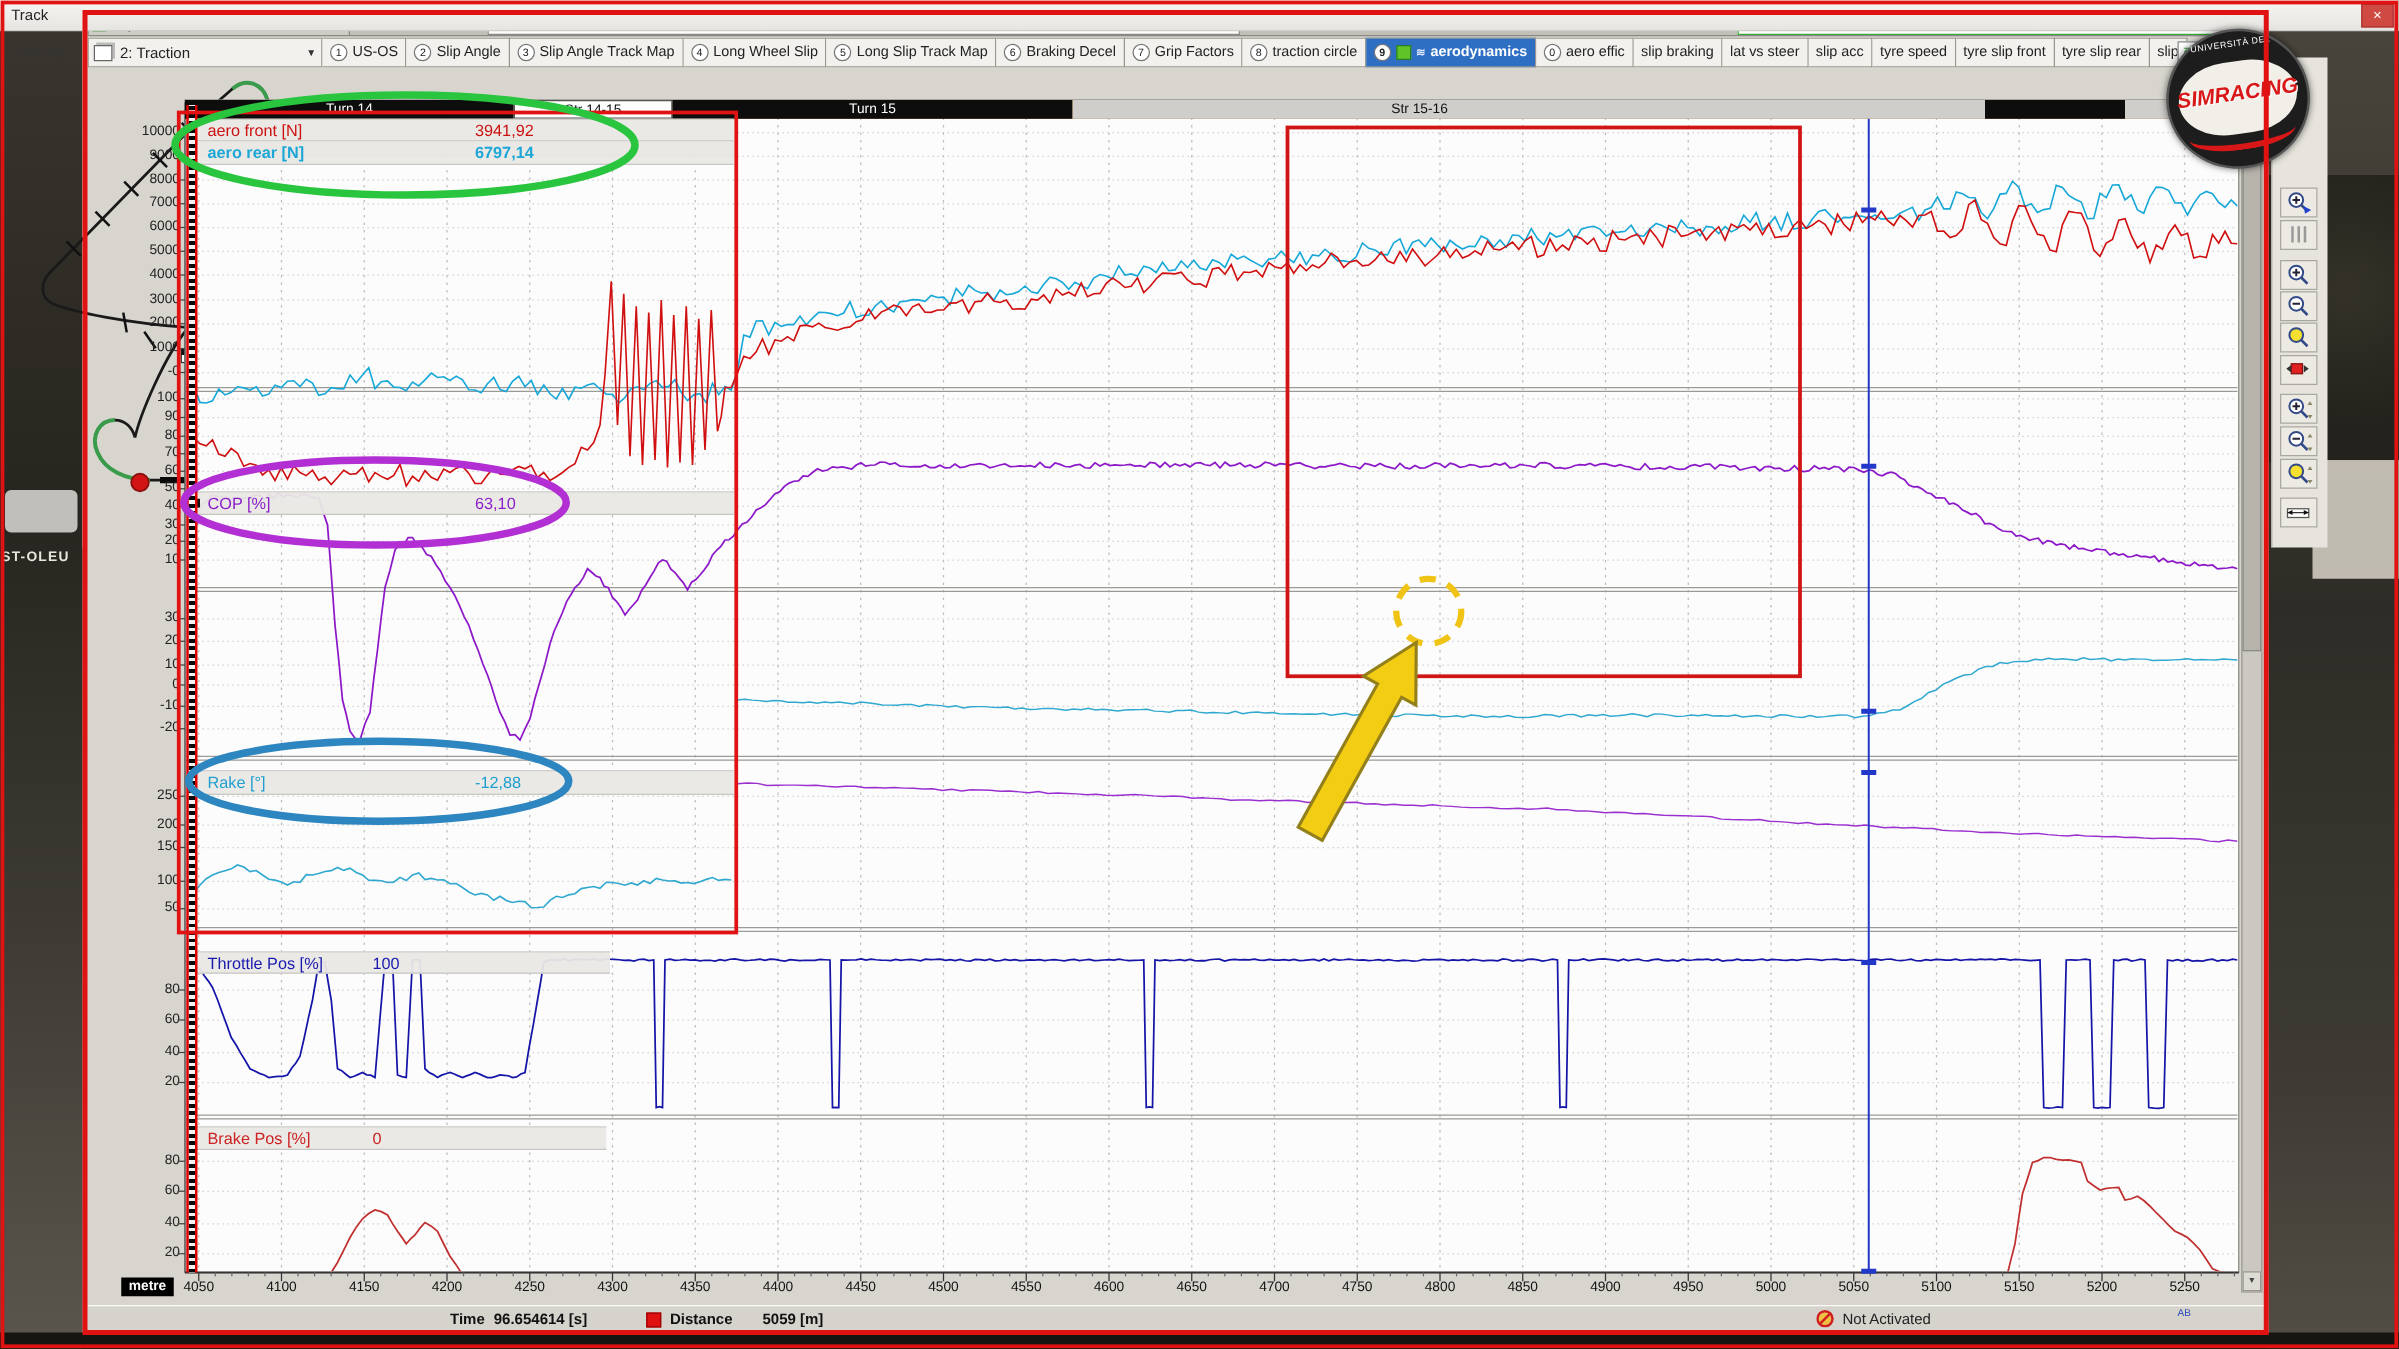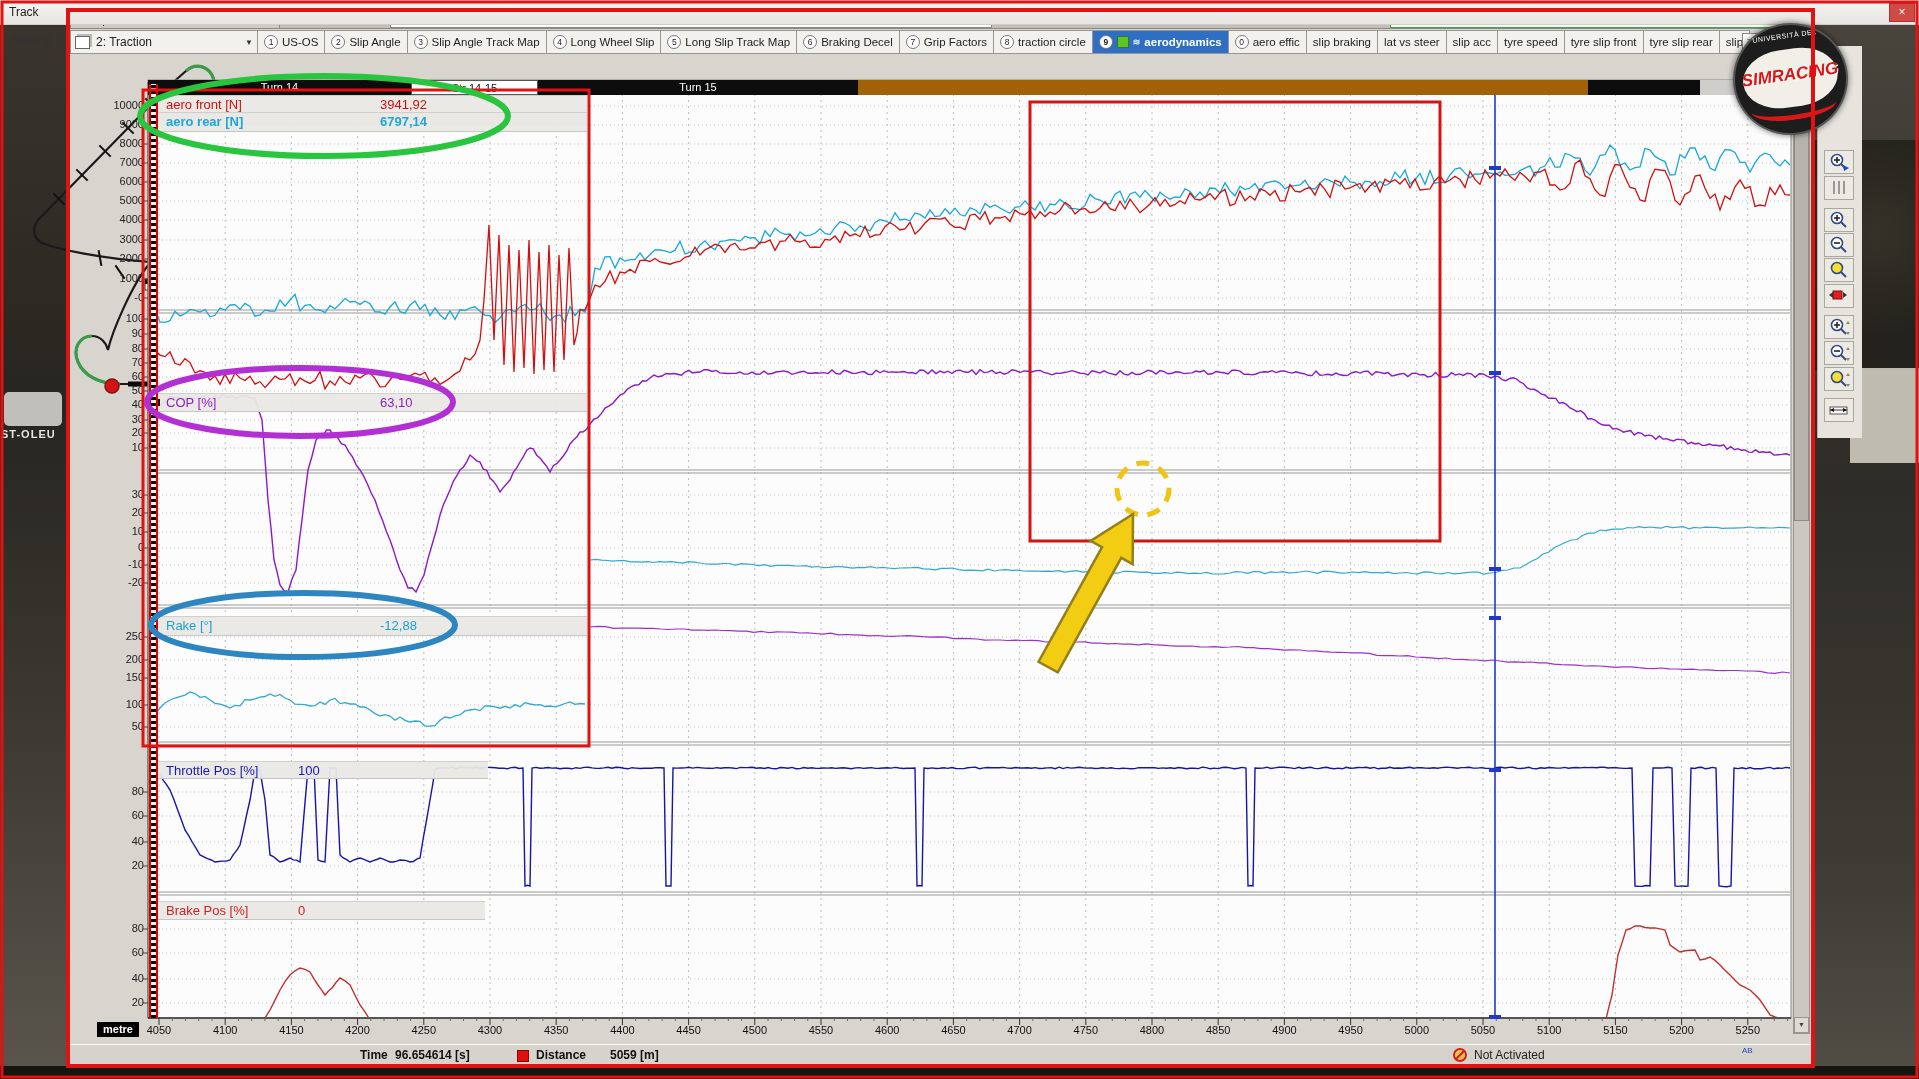--- a/index.html
+++ b/index.html
@@ -1,21 +1,21 @@
 <!DOCTYPE html>
 <html><head>
 <meta charset="utf-8">
 <style>
   html,body{margin:0;padding:0;width:1919px;height:1079px;overflow:hidden;background:#2b2824;
             font-family:"Liberation Sans",sans-serif;-webkit-font-smoothing:antialiased;}
   .abs{position:absolute;}
   
   #bg-left{left:0;top:0;width:66px;height:1079px;background:linear-gradient(#3a362f,#27251f 38%,#3c3a33 68%,#5a564e);}
   #bg-left .van{position:absolute;left:4px;top:392px;width:58px;height:34px;background:rgba(244,243,238,.75);border-radius:5px;}
-  #bg-left .sign{position:absolute;left:1px;top:428px;color:#e8e6e0;font-size:11px;font-weight:bold;letter-spacing:1px;}
+  #bg-left .sign{position:absolute;left:1px;top:440px;color:#e8e6e0;font-size:11px;font-weight:bold;letter-spacing:1px;}
   #bg-right{left:1815px;top:0;width:104px;height:1079px;background:linear-gradient(#4a463e,#2e2c26 45%,#3d3b34 80%,#524e46);}
   #bg-right .bldg{position:absolute;left:35px;top:368px;width:69px;height:95px;background:#d9d4c8;opacity:.85;}
   #bg-right .trees{position:absolute;left:0;top:140px;width:104px;height:230px;background:radial-gradient(circle at 60% 40%,#343228,#23221c 70%);}
   #bg-top{left:0;top:0;width:1919px;height:10px;background:#211f1b;}
   #bg-bottom{left:0;top:1066px;width:1919px;height:13px;background:#17150f;}
   
   #win-bg{left:66px;top:8px;width:1749px;height:1058px;background:#d8d5cf;}
   
   #laps-cell{left:70px;top:10px;width:210px;height:19px;background:#cfccc6;border:1px solid #8a8a85;box-sizing:border-box;
              display:flex;align-items:center;font-size:11px;color:#222;padding-left:3px;}
@@ -472,20 +472,23 @@
     <rect x="1489" y="567" width="12" height="4" fill="#2238c8"></rect>
     <rect x="1489" y="616" width="12" height="4" fill="#2238c8"></rect>
     <rect x="1489" y="768" width="12" height="4" fill="#2238c8"></rect>
     <rect x="1489" y="1015" width="12" height="4" fill="#2238c8"></rect>
   </svg>
 
 <div id="sections-bar" class="abs">
     <div class="seg dark" style="left: 0px; width: 263px;">Turn 14</div>
     <div class="seg light" style="left: 263px; width: 127px;">Str 14-15</div>
     <div class="seg dark" style="left: 390px; width: 320px;">Turn 15</div>
+    <div class="seg gray" style="left: 710px; width: 730px;">
+      <span class="floatlbl" style="left: 255px;">Str 15-16</span>
+    </div>
     <div class="seg dark" style="left: 1440px; width: 112px;"></div>
     <div class="seg gray" style="left: 1552px; width: 89px;"></div>
   </div>
 
 <div id="band-af" class="band">
   <span class="nm" style="color:#cc1111">aero front [N]</span>
   <span class="vl va" style="color:#cc1111">3941,92</span>
 </div>
 <div id="band-ar" class="band">
   <span class="nm" style="color:#1ea7d6">aero rear [N]</span>

